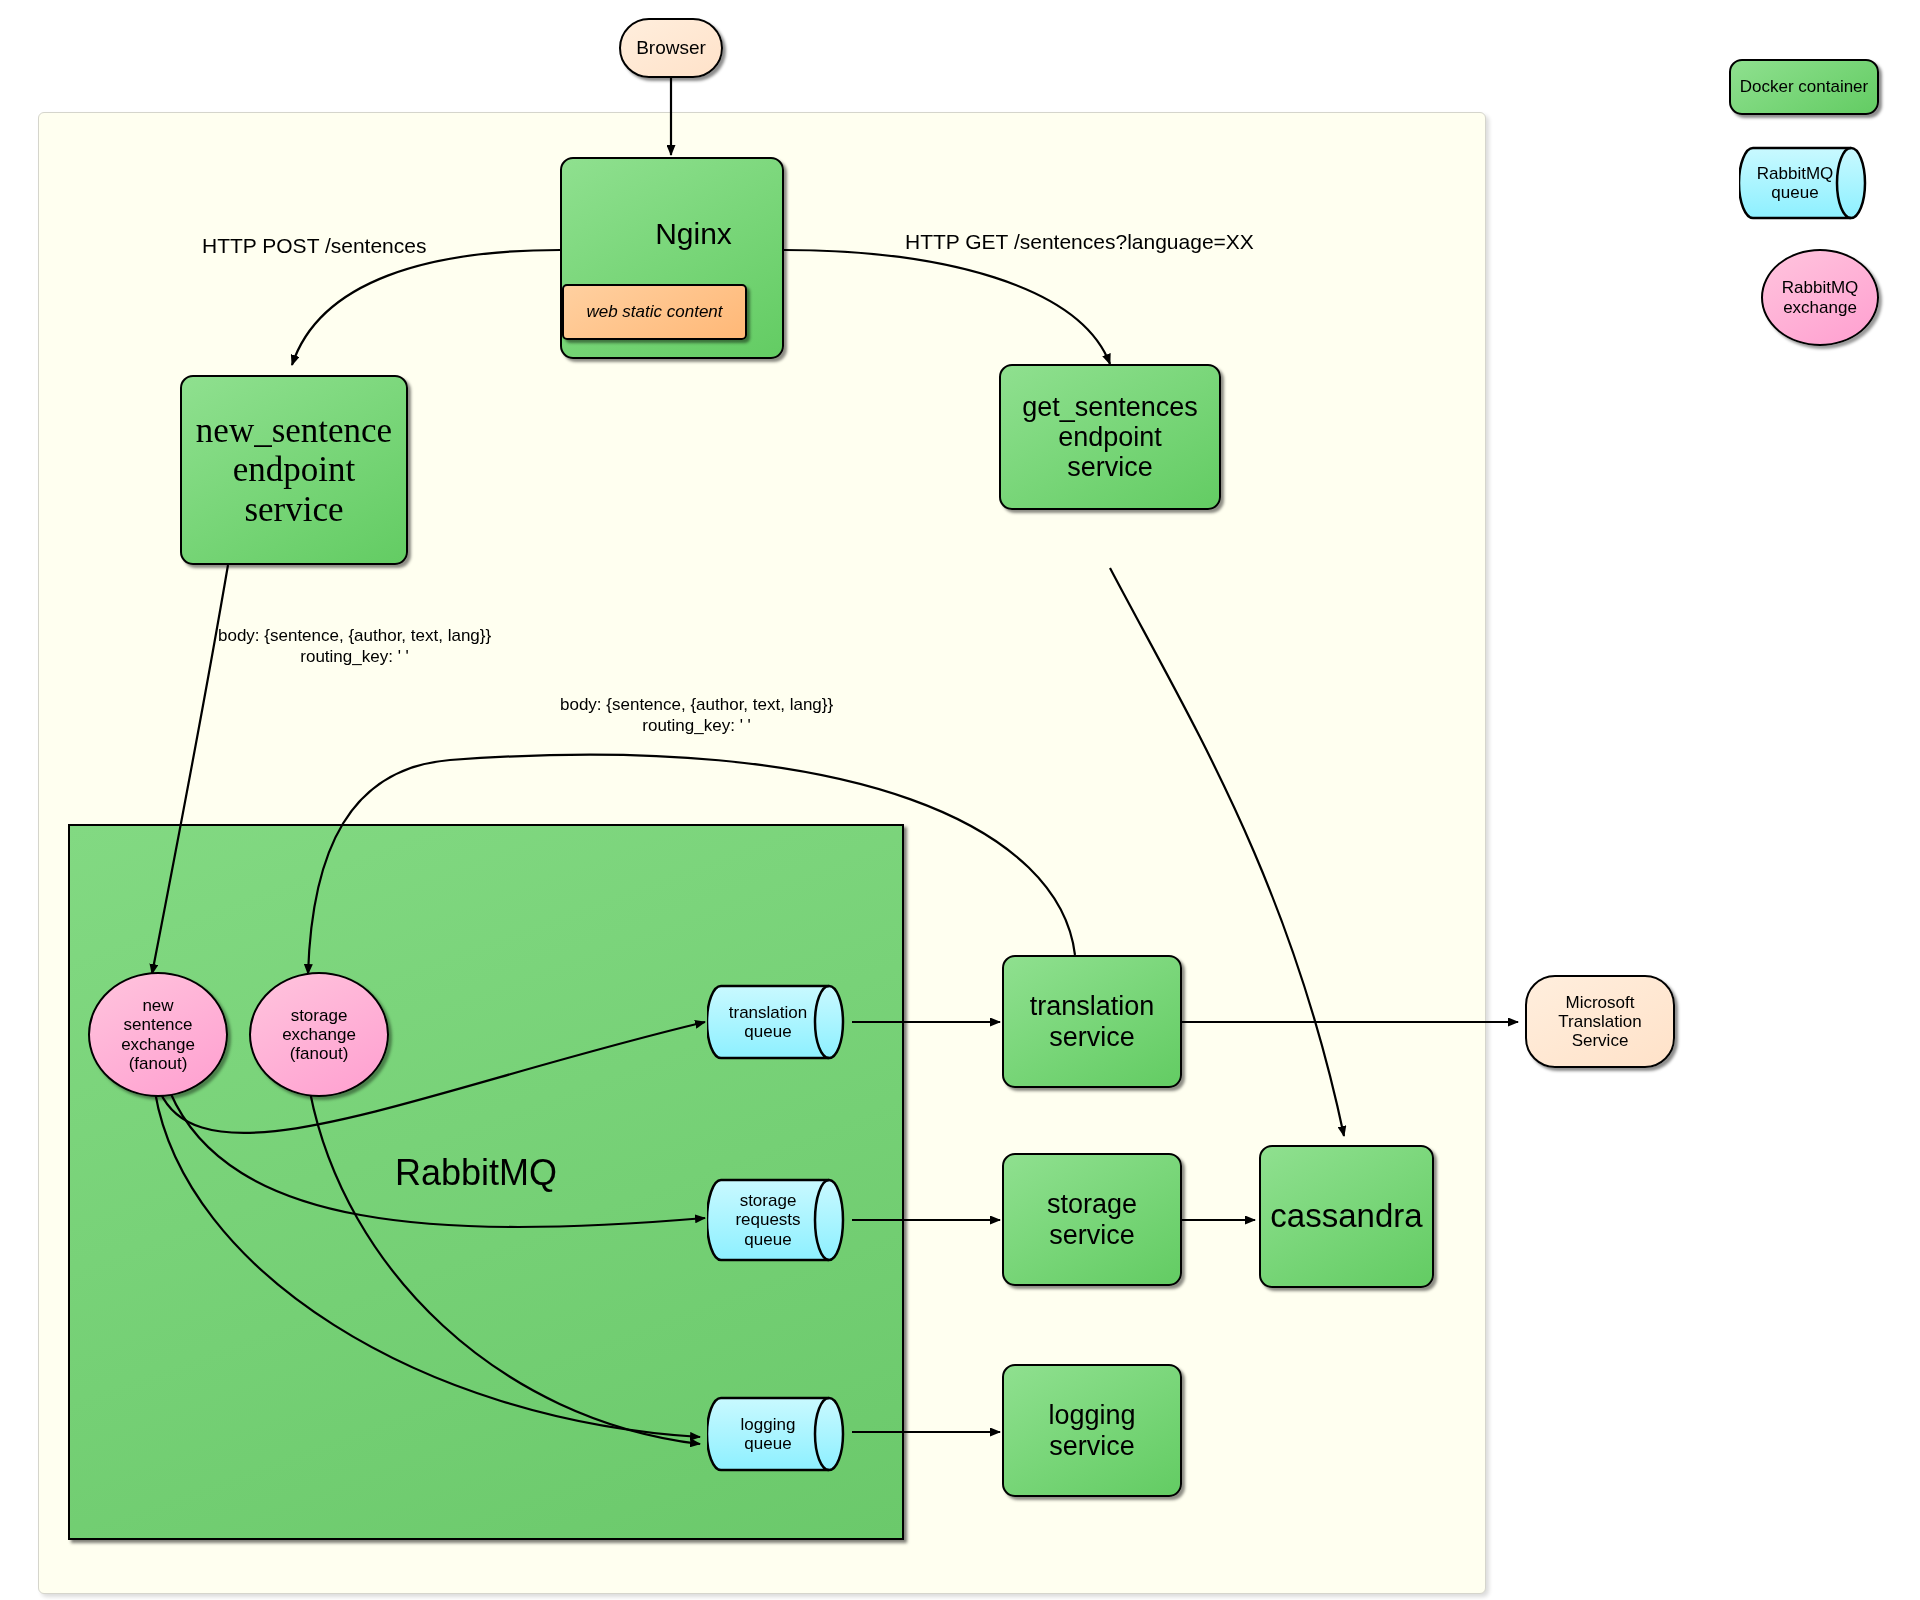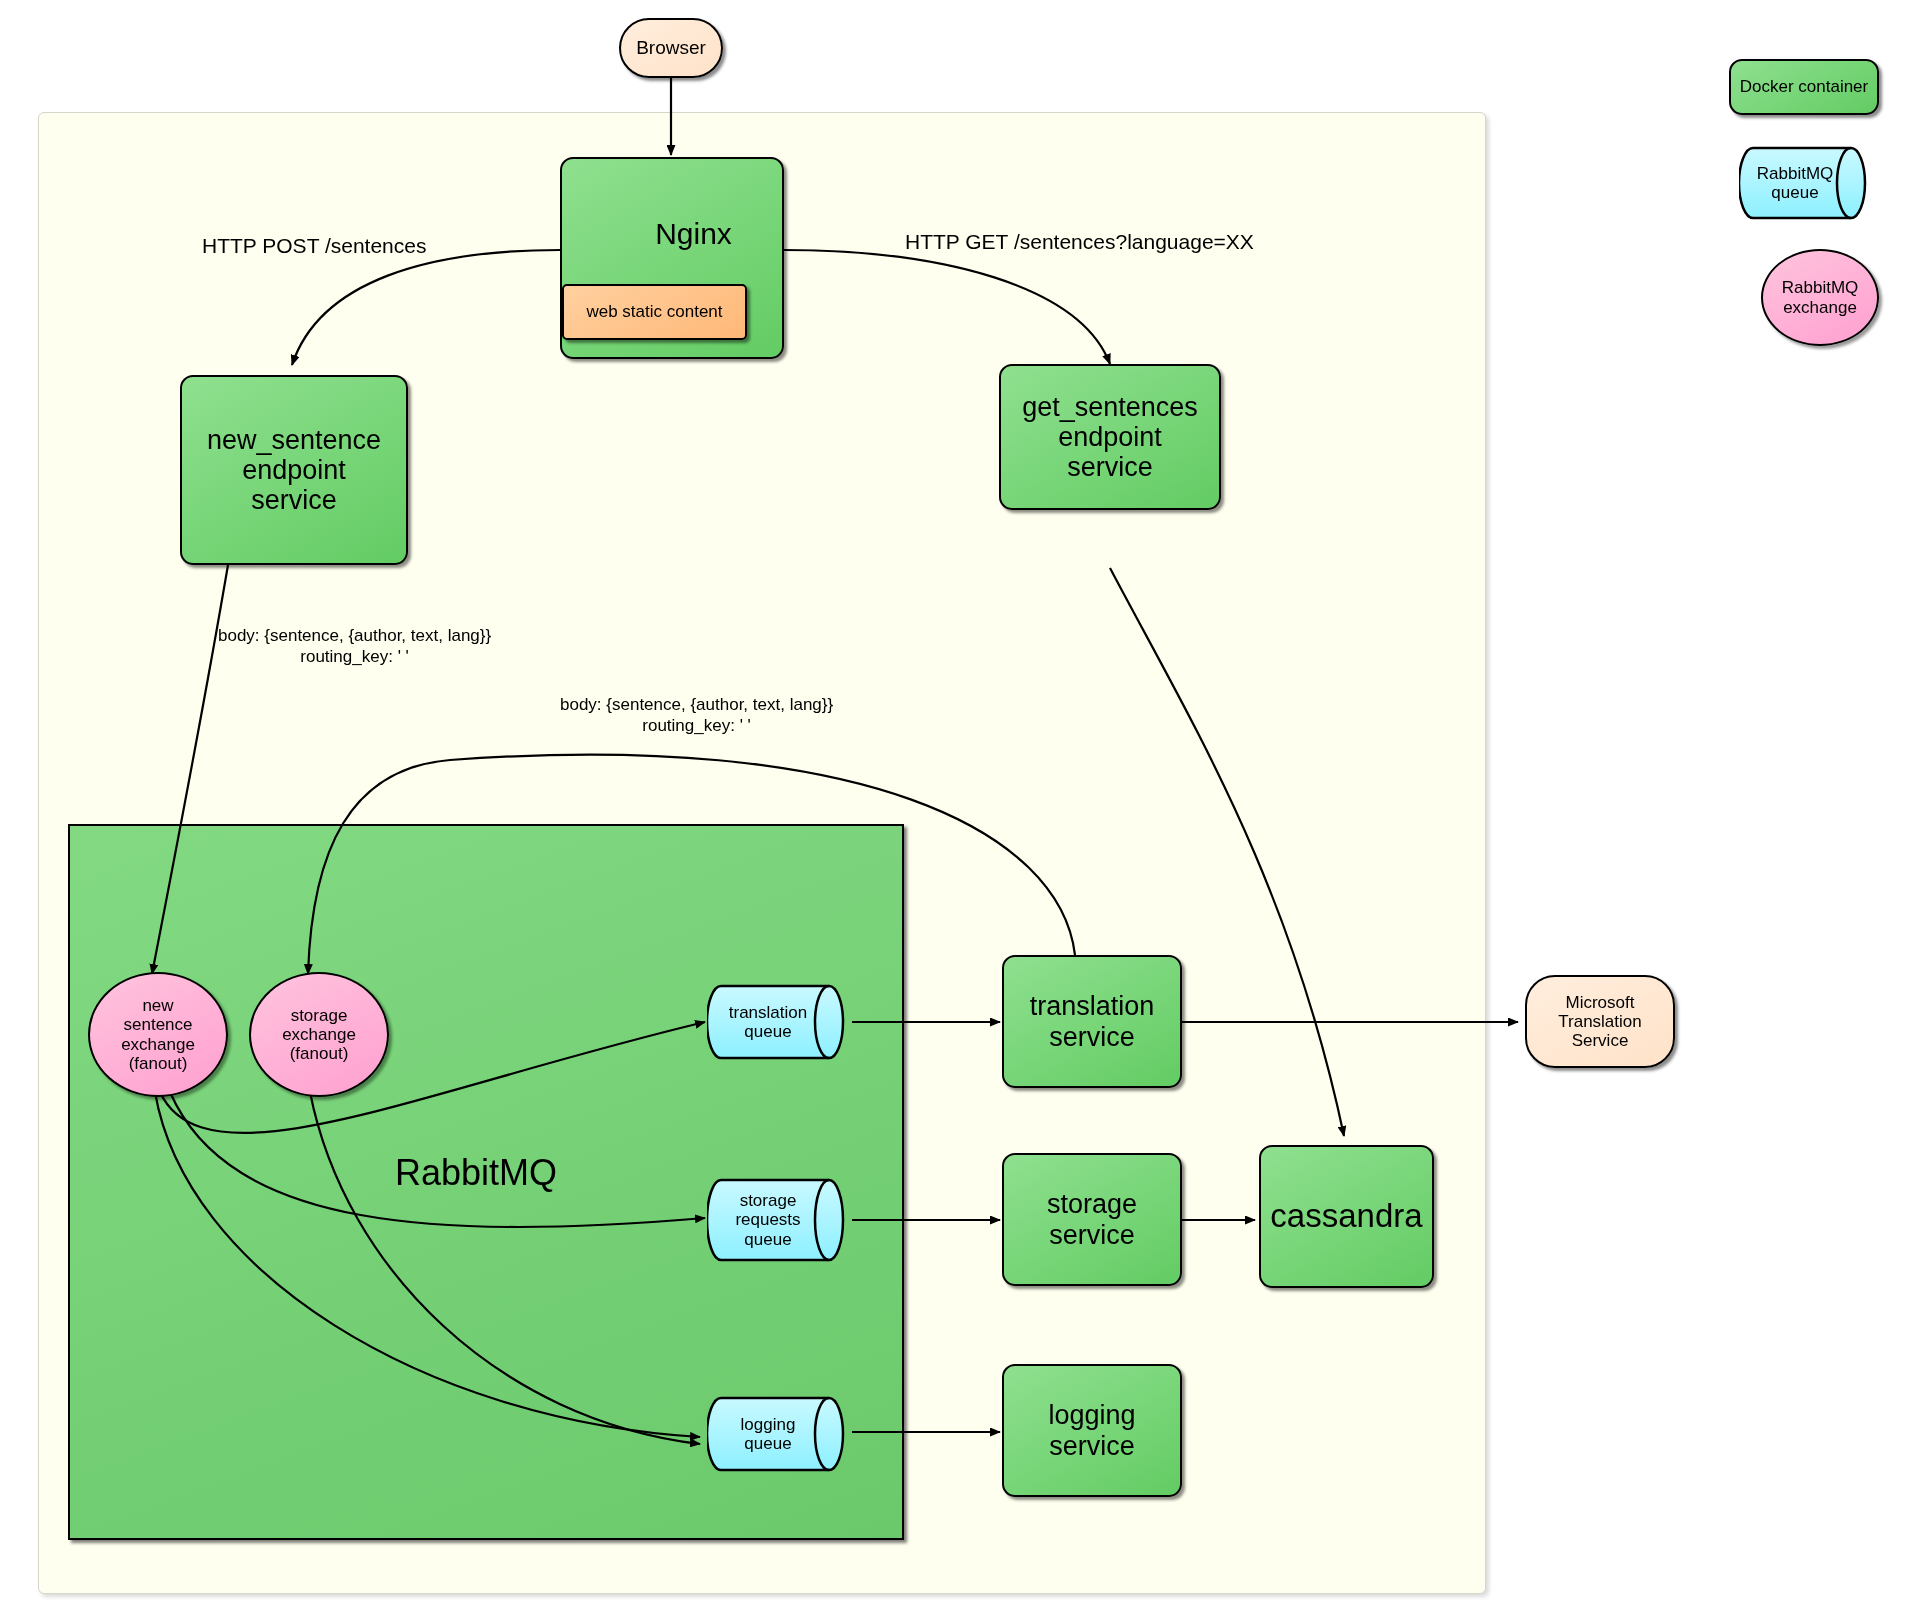--- a/index.html
+++ b/index.html
@@ -168,25 +168,25 @@
   </svg>
 
   <div class="node pill-peach" style="left:619px; top:18px; width:104px; height:60px; font-size:19px;">
     <span>Browser</span>
   </div>
 
   <div class="node box-green" style="left:560px; top:157px; width:224px; height:202px; font-size:30px; align-items:flex-start; padding-top:58px;padding-left:43px;">
     <span>Nginx</span>
   </div>
 
-  <div class="node box-orange" style="left:562px; top:284px; width:185px; height:56px; font-size:17px; z-index:11;">
+  <div class="node box-orange" style="left:562px; top:284px; width:185px; height:56px; font-size:17px; z-index:11;font-style:italic;">
     <span>web static content</span>
   </div>
 
-  <div class="node box-green" style="left:180px; top:375px; width:228px; height:190px; font-size:27px; flex-direction:column;">
+  <div class="node box-green" style="left:180px; top:375px; width:228px; height:190px; font-size:35px; flex-direction:column;font-family:Liberation Serif, serif;">
     <span>new_sentence</span>
     <span>endpoint</span>
     <span>service</span>
   </div>
 
   <div class="node box-green" style="left:999px; top:364px; width:222px; height:146px; font-size:27px; flex-direction:column;">
     <span>get_sentences</span>
     <span>endpoint</span>
     <span>service</span>
   </div>

